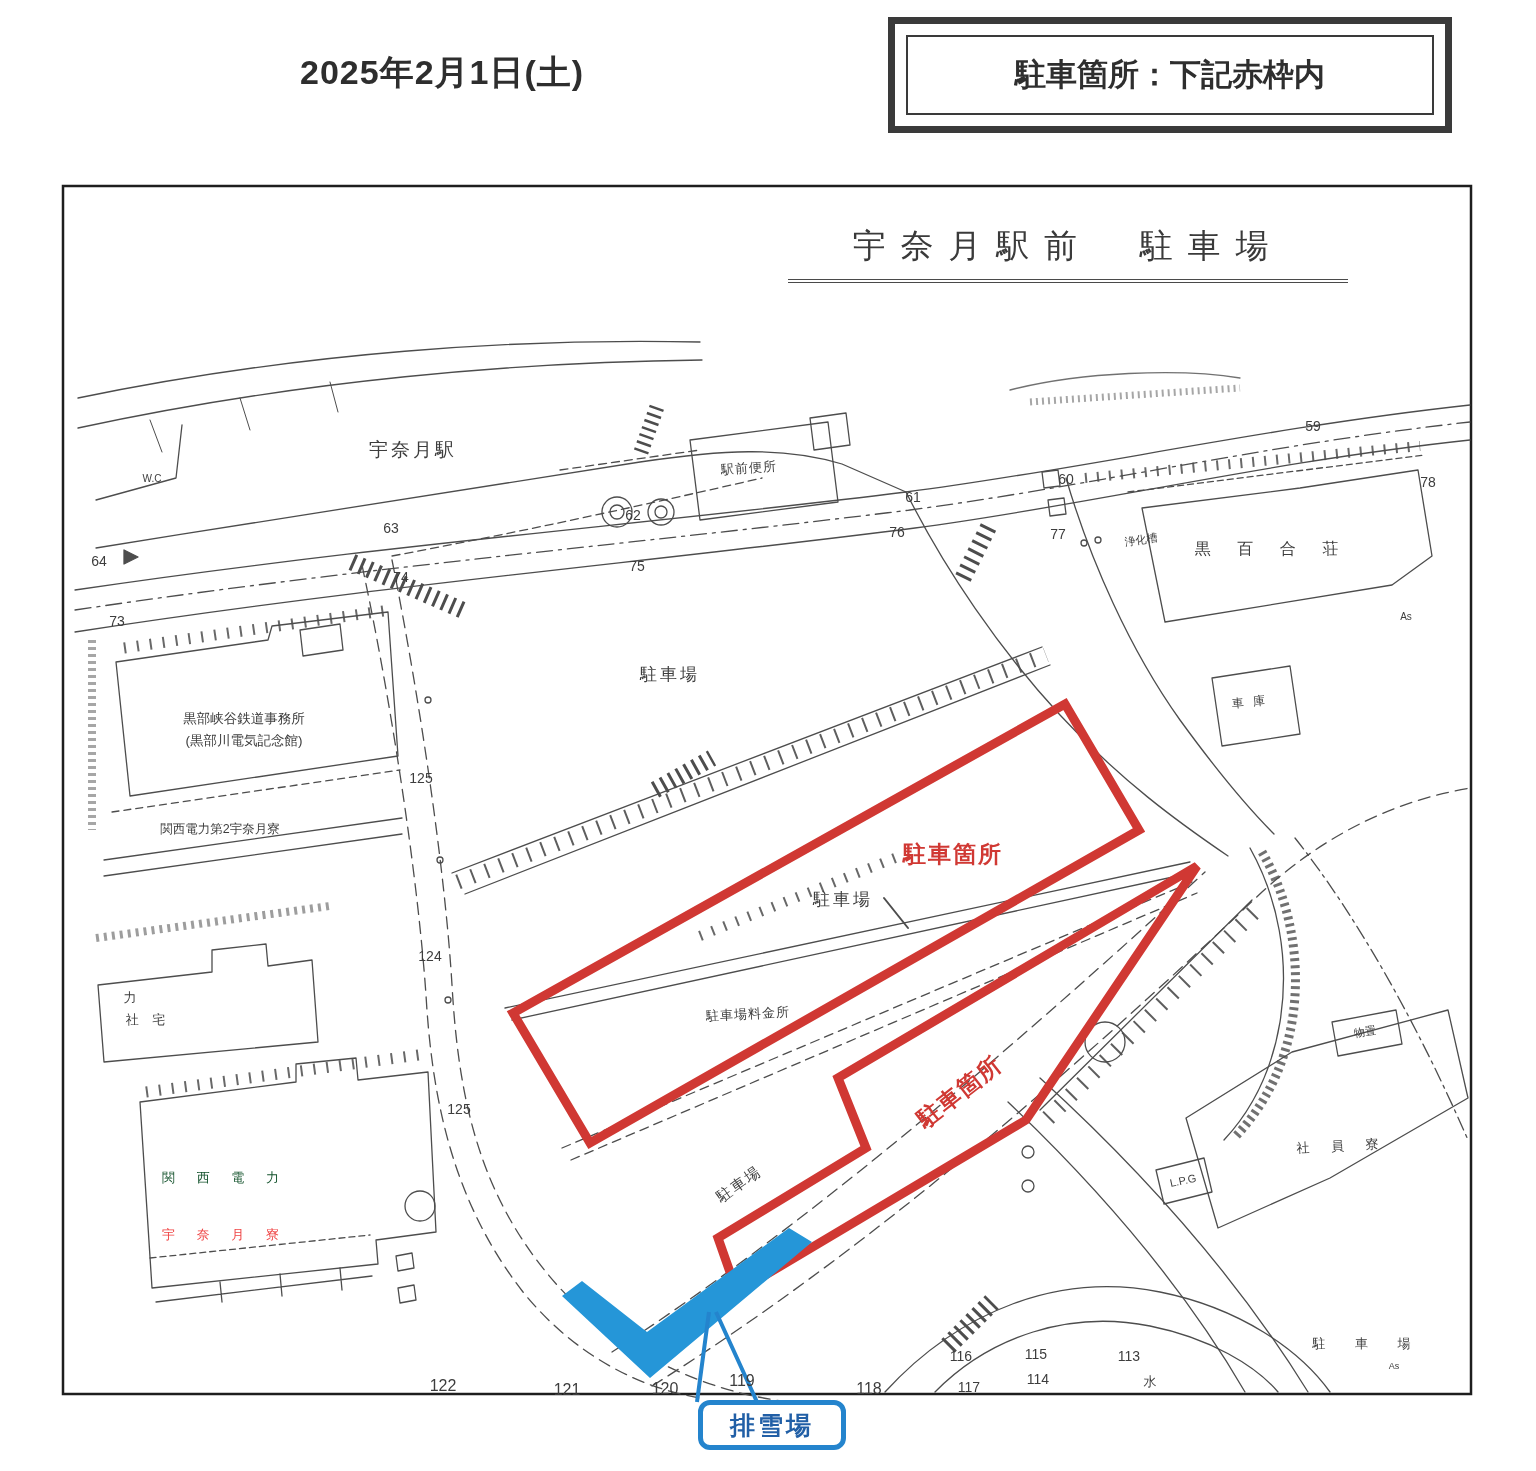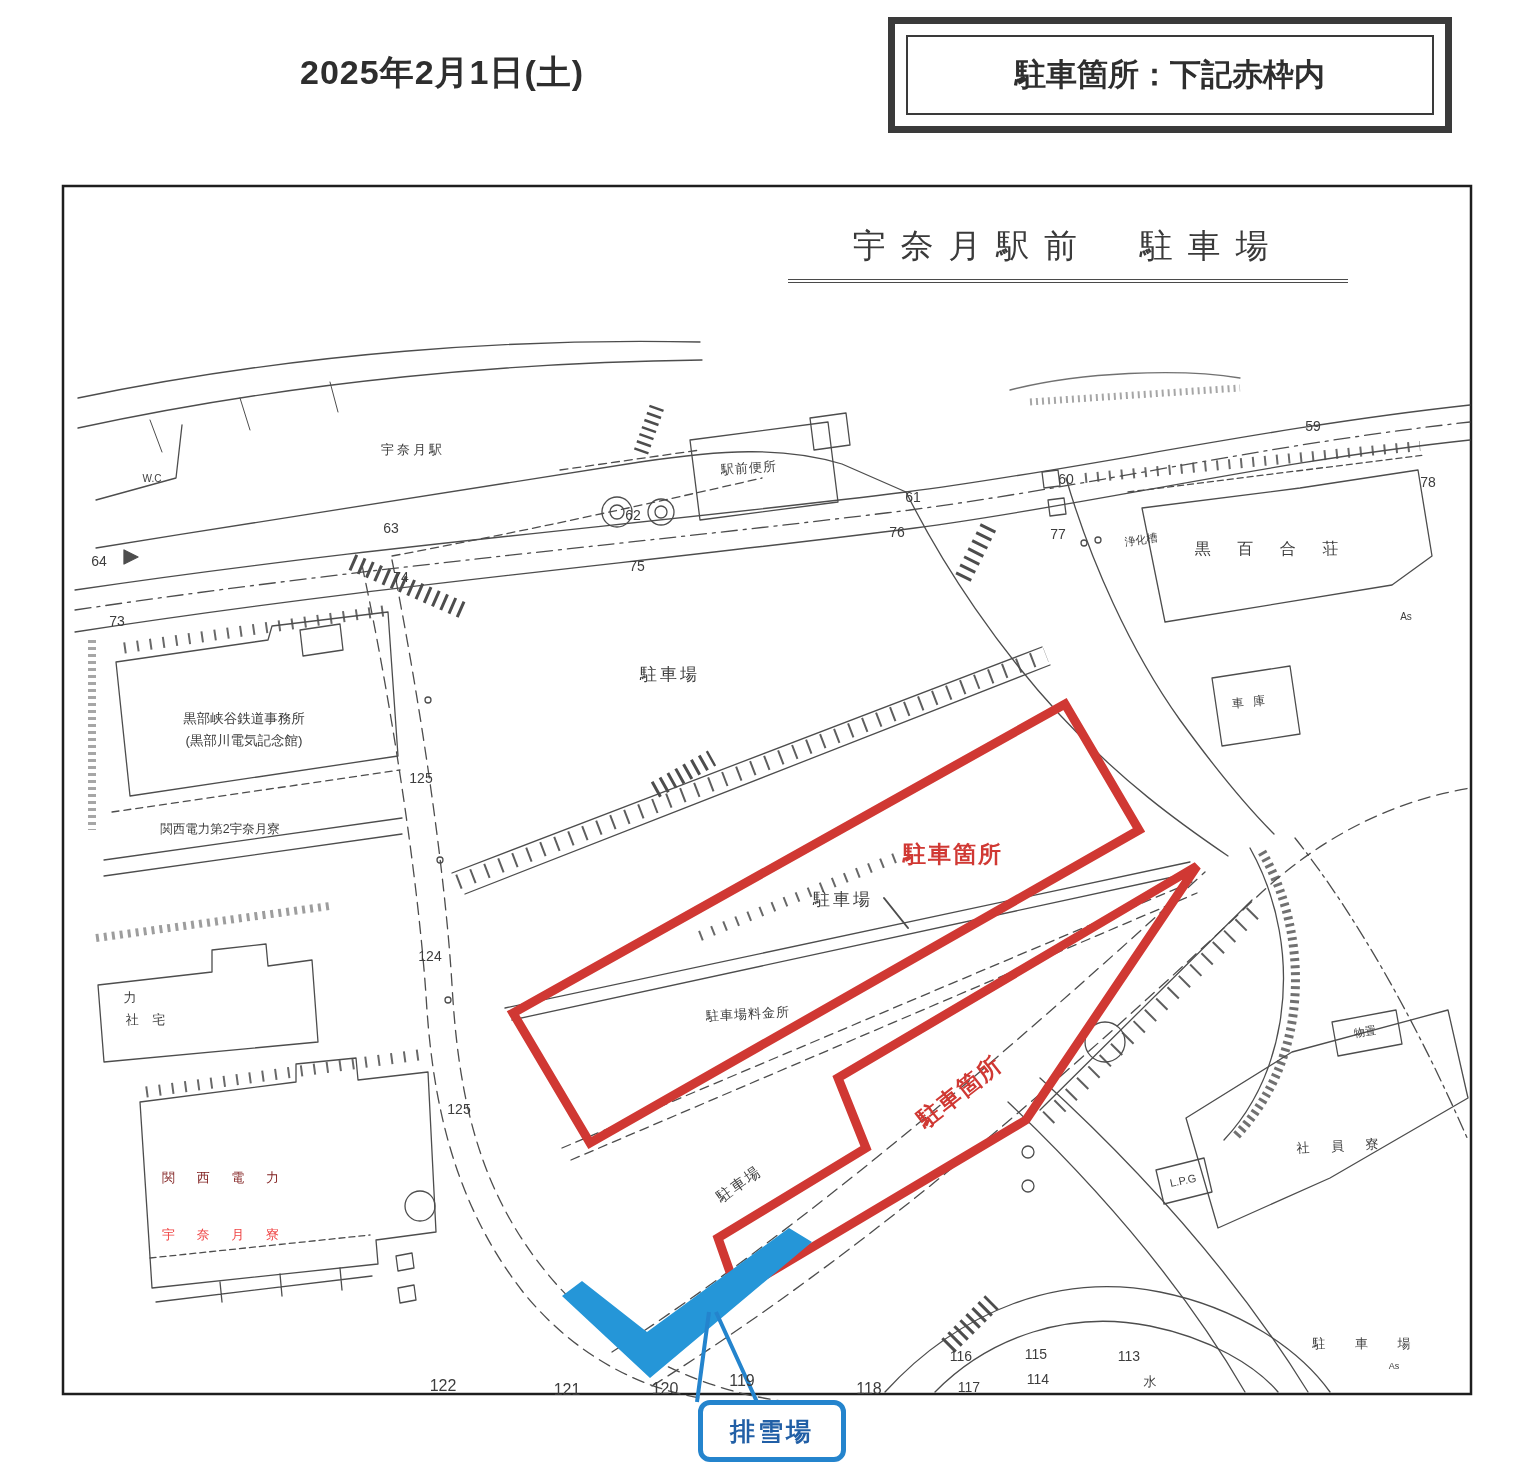--- a/index.html
+++ b/index.html
@@ -20,21 +20,21 @@
   .notice-inner{
     flex:1;border:2px solid #3a3a3a;display:flex;align-items:center;justify-content:center;
     font-size:31px;font-weight:700;color:#2e2e2e;white-space:pre;
   }
   .maptitle{
     position:absolute;left:788px;top:224px;width:560px;text-align:center;
     font-size:33px;letter-spacing:0.45em;color:#3a3a3a;padding-bottom:10px;
     border-bottom:4px double #4a4a4a;white-space:pre;
   }
   .snowbox{
-    position:absolute;left:698px;top:1400px;width:148px;height:62px;
+    position:absolute;left:698px;top:1400px;width:148px;height:50px;
     border:5px solid var(--blue-border);border-radius:12px;background:#fff;
     box-sizing:border-box;display:flex;align-items:center;justify-content:center;
     font-size:25px;font-weight:700;color:var(--blue-text);letter-spacing:3px;white-space:pre;
   }
   .lbl,.mrk{position:absolute;white-space:pre;line-height:1.2;transform:translate(-50%,-50%);}
   .mrk{color:#3d3d3d;}
 </style>
 </head>
 <body>
 
@@ -147,33 +147,33 @@
     <path d="M709,1312 L697,1402 M716,1312 L757,1402" stroke="var(--blue-border)" stroke-width="4" fill="none"></path>
   </g>
 </svg>
 
 <div class="date">2025年2月1日(土)</div>
 <div class="notice">
   <div class="notice-inner">駐車箇所：下記赤枠内</div>
 </div>
 <div class="maptitle">宇奈月駅前　駐車場</div>
 <div id="overlay">
-    <span class="lbl" style="left: 413px; top: 450px; font-size: 13px; letter-spacing: 3px; color: rgb(61, 61, 61); font-weight: 400; transform: translate(-50%, -50%) rotate(0deg);">宇奈月駅</span>
+    <span class="lbl" style="left: 413px; top: 450px; font-size: 19px; letter-spacing: 3px; color: rgb(61, 61, 61); font-weight: 400; transform: translate(-50%, -50%) rotate(0deg);">宇奈月駅</span>
     <span class="lbl" style="left: 152px; top: 479px; font-size: 10px; letter-spacing: 0px; color: rgb(61, 61, 61); font-weight: 400; transform: translate(-50%, -50%) rotate(0deg);">W.C</span>
     <span class="lbl" style="left: 749px; top: 468px; font-size: 13px; letter-spacing: 1px; color: rgb(61, 61, 61); font-weight: 400; transform: translate(-50%, -50%) rotate(-4deg);">駅前便所</span>
     <span class="lbl" style="left: 670px; top: 675px; font-size: 17px; letter-spacing: 3px; color: rgb(61, 61, 61); font-weight: 400; transform: translate(-50%, -50%) rotate(0deg);">駐車場</span>
     <span class="lbl" style="left: 843px; top: 900px; font-size: 17px; letter-spacing: 3px; color: rgb(61, 61, 61); font-weight: 400; transform: translate(-50%, -50%) rotate(0deg);">駐車場</span>
     <span class="lbl" style="left: 748px; top: 1014px; font-size: 13px; letter-spacing: 1px; color: rgb(61, 61, 61); font-weight: 400; transform: translate(-50%, -50%) rotate(-3deg);">駐車場料金所</span>
     <span class="lbl" style="left: 739px; top: 1184px; font-size: 15px; letter-spacing: 2px; color: rgb(61, 61, 61); font-weight: 400; transform: translate(-50%, -50%) rotate(-35deg);">駐車場</span>
     <span class="lbl" style="left: 244px; top: 719px; font-size: 13.5px; letter-spacing: 0px; color: rgb(61, 61, 61); font-weight: 400; transform: translate(-50%, -50%) rotate(0deg);">黒部峡谷鉄道事務所</span>
     <span class="lbl" style="left: 244px; top: 741px; font-size: 13.5px; letter-spacing: 0px; color: rgb(61, 61, 61); font-weight: 400; transform: translate(-50%, -50%) rotate(0deg);">(黒部川電気記念館)</span>
     <span class="lbl" style="left: 220px; top: 829px; font-size: 12.5px; letter-spacing: 0px; color: rgb(61, 61, 61); font-weight: 400; transform: translate(-50%, -50%) rotate(0deg);">関西電力第2宇奈月寮</span>
     <span class="lbl" style="left: 130px; top: 998px; font-size: 13px; letter-spacing: 0px; color: rgb(61, 61, 61); font-weight: 400; transform: translate(-50%, -50%) rotate(0deg);">力</span>
     <span class="lbl" style="left: 148px; top: 1020px; font-size: 13px; letter-spacing: 5px; color: rgb(61, 61, 61); font-weight: 400; transform: translate(-50%, -50%) rotate(0deg);">社 宅</span>
-    <span class="lbl" style="left: 225px; top: 1178px; font-size: 13px; letter-spacing: 9px; color: #7f1d1d; font-weight: 400; transform: translate(-50%, -50%) rotate(0deg);">関 西 電 力</span>
+    <span class="lbl" style="left: 225px; top: 1178px; font-size: 13px; letter-spacing: 9px; color: #14532d; font-weight: 400; transform: translate(-50%, -50%) rotate(0deg);">関 西 電 力</span>
     <span class="lbl" style="left: 225px; top: 1203px; font-size: 13px; letter-spacing: 9px; color: #ef4444; font-weight: 400; transform: translate(-50%, -50%) rotate(0deg); margin-top: 32px;">宇 奈 月 寮</span>
     <span class="lbl" style="left: 1272px; top: 549px; font-size: 16px; letter-spacing: 11px; color: rgb(61, 61, 61); font-weight: 400; transform: translate(-50%, -50%) rotate(0deg);">黒 百 合 荘</span>
     <span class="lbl" style="left: 1141px; top: 540px; font-size: 11px; letter-spacing: 0px; color: rgb(61, 61, 61); font-weight: 400; transform: translate(-50%, -50%) rotate(-8deg);">浄化槽</span>
     <span class="lbl" style="left: 1250px; top: 702px; font-size: 12px; letter-spacing: 3px; color: rgb(61, 61, 61); font-weight: 400; transform: translate(-50%, -50%) rotate(-6deg);">車 庫</span>
     <span class="lbl" style="left: 1406px; top: 617px; font-size: 10px; letter-spacing: 0px; color: rgb(61, 61, 61); font-weight: 400; transform: translate(-50%, -50%) rotate(0deg);">As</span>
     <span class="lbl" style="left: 1365px; top: 1032px; font-size: 11px; letter-spacing: 0px; color: rgb(61, 61, 61); font-weight: 400; transform: translate(-50%, -50%) rotate(-8deg);">物置</span>
     <span class="lbl" style="left: 1342px; top: 1146px; font-size: 13px; letter-spacing: 9px; color: rgb(61, 61, 61); font-weight: 400; transform: translate(-50%, -50%) rotate(-3deg);">社 員 寮</span>
     <span class="lbl" style="left: 1183px; top: 1181px; font-size: 11px; letter-spacing: 0px; color: rgb(61, 61, 61); font-weight: 400; transform: translate(-50%, -50%) rotate(-12deg);">L.P.G</span>
     <span class="lbl" style="left: 1150px; top: 1382px; font-size: 13px; letter-spacing: 0px; color: rgb(61, 61, 61); font-weight: 400; transform: translate(-50%, -50%) rotate(0deg);">水</span>
     <span class="lbl" style="left: 1368px; top: 1344px; font-size: 13px; letter-spacing: 13px; color: rgb(61, 61, 61); font-weight: 400; transform: translate(-50%, -50%) rotate(0deg);">駐 車 場</span>

